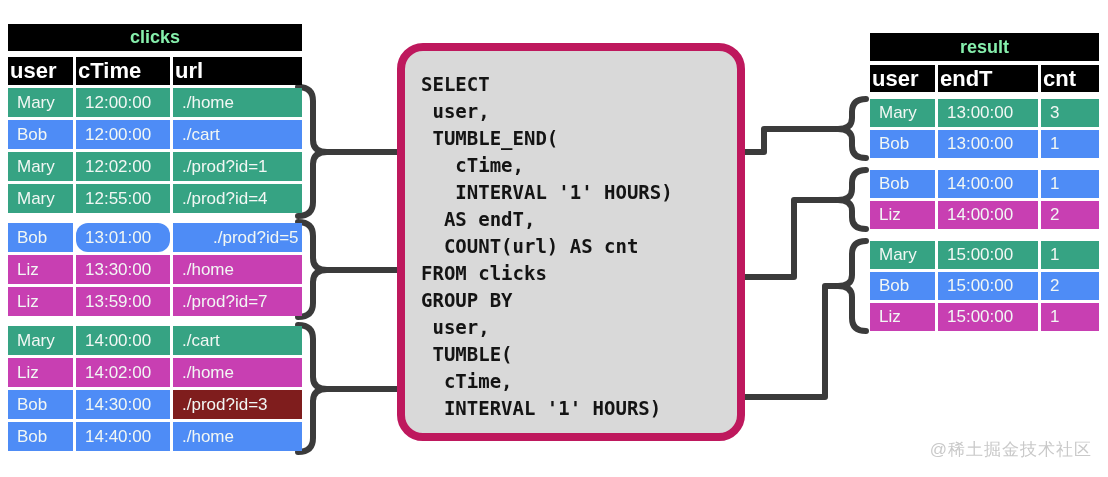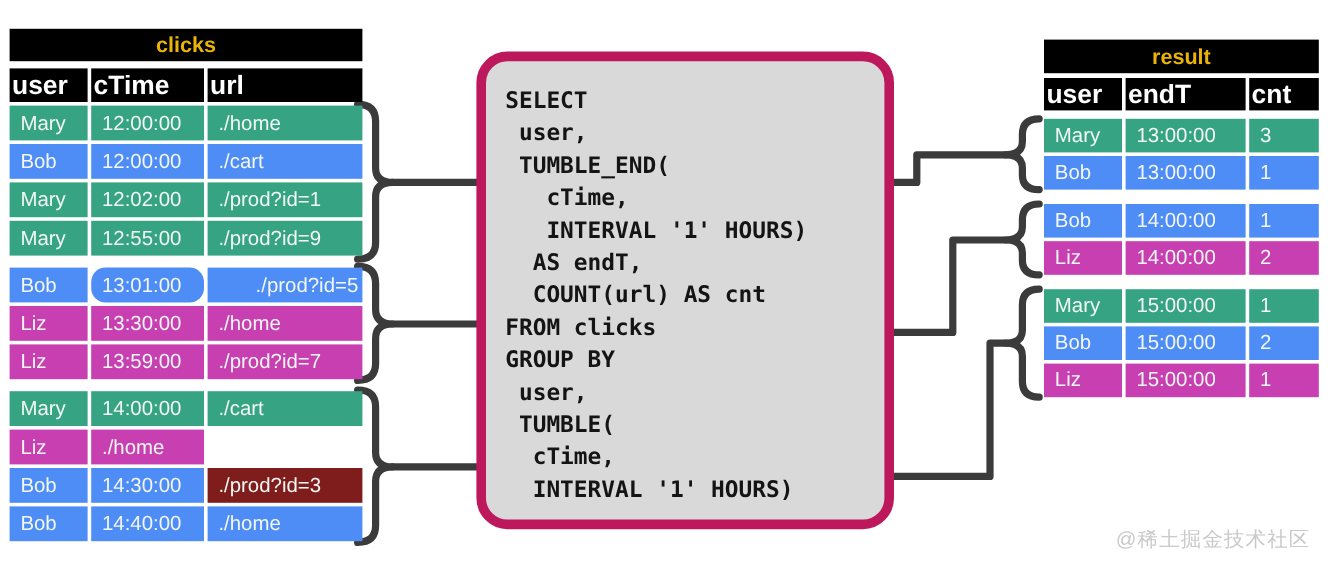--- a/index.html
+++ b/index.html
@@ -4,21 +4,21 @@
 <style>
   html,body { margin:0; padding:0; background:#ffffff; }
   .canvas {
     position:relative; width:1108px; height:477px; background:#ffffff;
     font-family:"Liberation Sans", sans-serif; overflow:hidden;
   }
   .connectors { position:absolute; left:0; top:0; pointer-events:none; }
 
   .table { position:absolute; }
   .t-title {
-    background:#000; color:#eab308; font-weight:bold; text-align:center;
+    background:#000; color:#86efac; font-weight:bold; text-align:center;
     font-size:18px;
   }
   .t-header { display:grid; gap:3px; }
   .t-header .cell {
     background:#000; color:#fff; font-weight:bold; font-size:22px;
     display:flex; align-items:center; padding-left:2px; box-sizing:border-box;
   }
   .t-rows .row { display:grid; gap:3px; margin-top:3px; }
   .cell {
     display:flex; align-items:center; padding-left:9px; box-sizing:border-box;
@@ -104,21 +104,21 @@
           <span class="cell" style="background: rgb(78, 140, 246);">./cart</span>
         </div>
         <div class="row">
           <span class="cell" style="background: rgb(54, 163, 131);">Mary</span>
           <span class="cell" style="background: rgb(54, 163, 131);">12:02:00</span>
           <span class="cell" style="background: rgb(54, 163, 131);">./prod?id=1</span>
         </div>
         <div class="row">
           <span class="cell" style="background: rgb(54, 163, 131);">Mary</span>
           <span class="cell" style="background: rgb(54, 163, 131);">12:55:00</span>
-          <span class="cell" style="background: rgb(54, 163, 131);">./prod?id=9</span>
+          <span class="cell" style="background: rgb(54, 163, 131);">./prod?id=4</span>
         </div>
         <div class="row group-start">
           <span class="cell" style="background: rgb(78, 140, 246);">Bob</span>
           <span class="cell" style="background: rgb(78, 140, 246); border-radius: 12px;">13:01:00</span>
           <span class="cell" style="background: rgb(78, 140, 246); padding-left: 40px;">./prod?id=5</span>
         </div>
         <div class="row">
           <span class="cell" style="background: rgb(200, 63, 178);">Liz</span>
           <span class="cell" style="background: rgb(200, 63, 178);">13:30:00</span>
           <span class="cell" style="background: rgb(200, 63, 178);">./home</span>
@@ -128,20 +128,21 @@
           <span class="cell" style="background: rgb(200, 63, 178);">13:59:00</span>
           <span class="cell" style="background: rgb(200, 63, 178);">./prod?id=7</span>
         </div>
         <div class="row group-start">
           <span class="cell" style="background: rgb(54, 163, 131);">Mary</span>
           <span class="cell" style="background: rgb(54, 163, 131);">14:00:00</span>
           <span class="cell" style="background: rgb(54, 163, 131);">./cart</span>
         </div>
         <div class="row">
           <span class="cell" style="background: rgb(200, 63, 178);">Liz</span>
+          <span class="cell" style="background: rgb(200, 63, 178);">14:02:00</span>
           <span class="cell" style="background: rgb(200, 63, 178);">./home</span>
         </div>
         <div class="row">
           <span class="cell" style="background: rgb(78, 140, 246);">Bob</span>
           <span class="cell" style="background: rgb(78, 140, 246);">14:30:00</span>
           <span class="cell" style="background: #7f1d1d;">./prod?id=3</span>
         </div>
         <div class="row">
           <span class="cell" style="background: rgb(78, 140, 246);">Bob</span>
           <span class="cell" style="background: rgb(78, 140, 246);">14:40:00</span>

